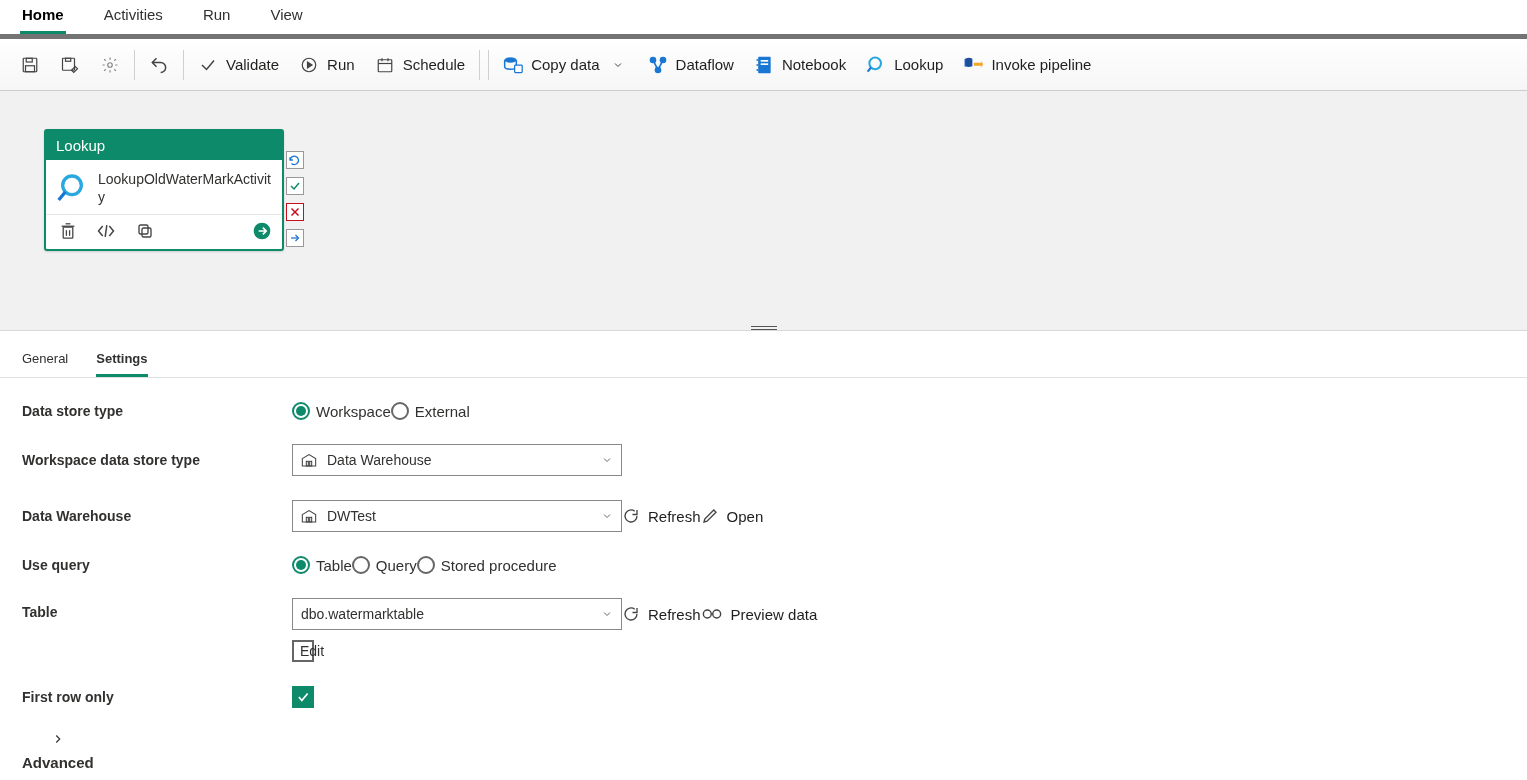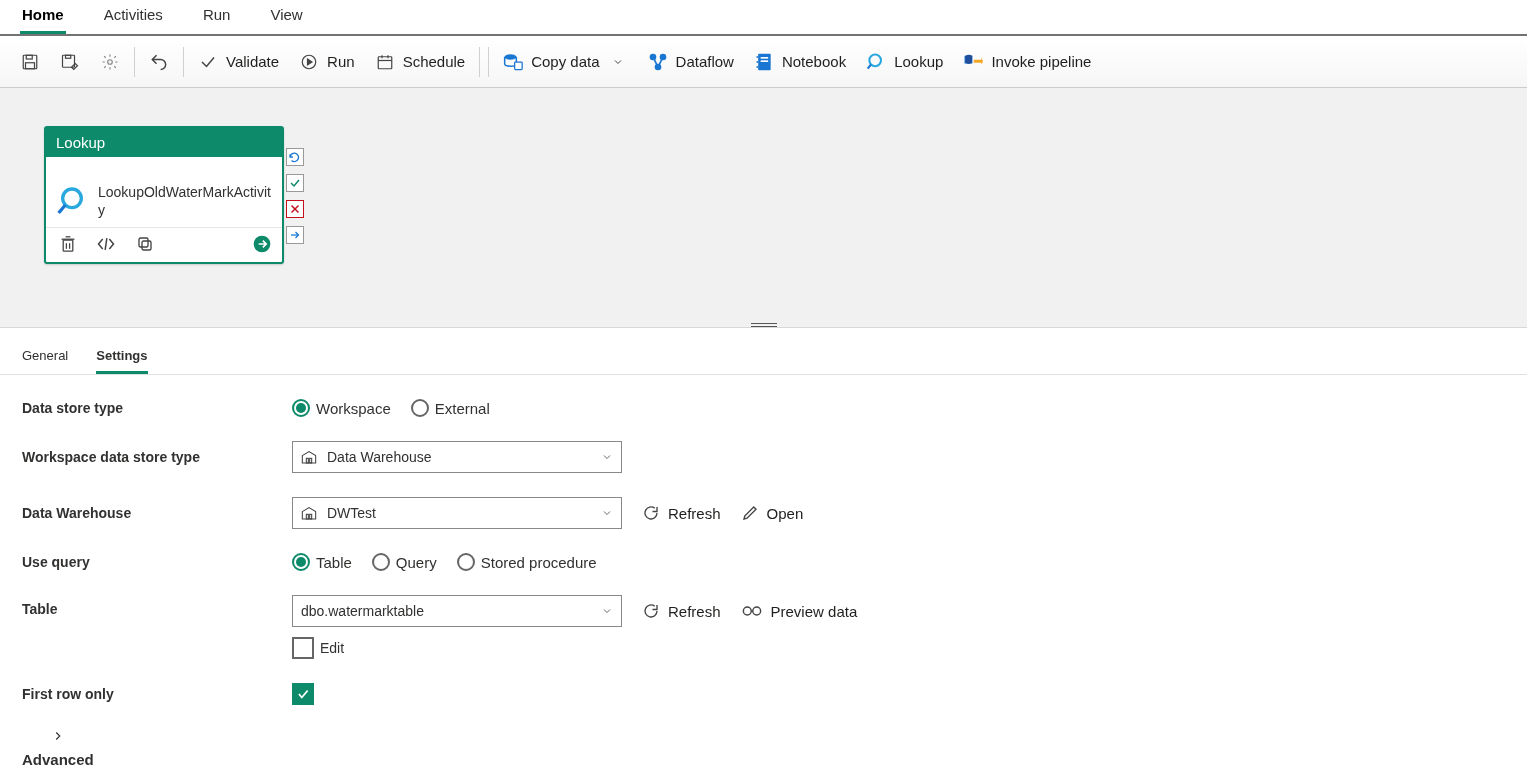--- a/index.html
+++ b/index.html
@@ -1,51 +1,51 @@
 <!DOCTYPE html>
 <html><head>
 <meta charset="utf-8">
 <style>
 * { box-sizing: border-box; margin: 0; padding: 0; }
 body { font-family: "Segoe UI", Arial, sans-serif; font-size: 14px; color: #323130; background: #fff; width: 1527px; }
 
 
-.top-tabs { display: flex; gap: 36px; padding: 6px 20px 0 20px; border-bottom: 2px solid #737373; }
+.top-tabs { display: flex; gap: 36px; padding: 6px 20px 0 20px; border-bottom: 5px solid #737373; }
 .top-tabs .tab { font-size: 15px; padding: 0 2px 8px 2px; cursor: pointer; color: #323130; }
 .top-tabs .tab.active { font-weight: 600; border-bottom: 3px solid #0d8a6a; color: #000; }
 
 
 .toolbar { display: flex; align-items: center; padding: 6px 10px; border-bottom: 1px solid #ccc; background: linear-gradient(#fff,#f6f6f6); height: 52px; }
 .toolbar .btn { display: inline-flex; align-items: center; gap: 8px; padding: 6px 10px; cursor: pointer; border-radius: 2px; font-size: 15px; color: #201f1e; }
 .toolbar .ic { width: 20px; height: 20px; display: inline-flex; align-items: center; justify-content: center; }
 .toolbar .sep { width: 1px; height: 30px; background: #d0d0d0; margin: 0 4px; }
 
 
 .canvas { position: relative; height: 240px; background: #f1f1f1; border-bottom: 1px solid #d8d8d8; }
 .activity { position: absolute; left: 44px; top: 38px; width: 240px; border: 2px solid #0d8a6a; border-radius: 3px; background: #fff; box-shadow: 0 1px 2px rgba(0,0,0,.15); }
 .activity .hdr { background: #0d8a6a; color: #fff; padding: 6px 10px; font-size: 15px; }
-.activity .body { display: flex; gap: 10px; padding: 8px 10px 6px 10px; align-items: center; min-height: 54px; margin-top: 16px; }
+.activity .body { display: flex; gap: 10px; padding: 8px 10px 6px 10px; align-items: center; min-height: 54px; }
 .activity .body .name { font-size: 14px; line-height: 18px; word-break: break-word; }
 .activity .ftr { display: flex; gap: 20px; align-items: center; padding: 6px 10px 8px 14px; border-top: 1px solid #e6e6e6; }
 .side-marks { position: absolute; left: 286px; top: 60px; display: flex; flex-direction: column; gap: 8px; }
 .side-marks .mk { width: 18px; height: 18px; border: 1px solid #999; display:flex; align-items:center; justify-content:center; font-size:13px; background:#fff; }
 
 
 .drag-handle { position:absolute; left:50%; transform:translateX(-50%); bottom:-1px; width:26px; height:5px; }
 .drag-handle::before { content:""; display:block; width:26px; height:1px; background:#555; box-shadow:0 3px 0 #555; }
 
 
 .panel-tabs { display:flex; gap:28px; padding: 20px 22px 0 22px; border-bottom:1px solid #e0e0e0; }
 .panel-tabs .ptab { font-size:13px; padding-bottom:8px; cursor:pointer; }
 .panel-tabs .ptab.active { font-weight:600; border-bottom:3px solid #0d8a6a; }
 
 
 .form { padding: 24px 22px; display:grid; grid-template-columns: 270px 1fr; row-gap: 24px; align-items:center; }
 .form .lbl { font-weight:600; font-size:14px; }
-.form .row-ctrls { display:flex; align-items:center; gap:20px; flex-wrap:wrap; }
+.form .row-ctrls { display:flex; align-items:center; flex-wrap:wrap; }
 .select { display:flex; align-items:center; gap:10px; width:330px; height:32px; border:1px solid #8a8886; padding:0 8px; font-size:14px; background:#fff; cursor:pointer; }
 .select .chev { margin-left:auto; }
 .radio { display:inline-flex; align-items:center; gap:6px; cursor:pointer; font-size:15px; }
 .radio .dot { width:18px; height:18px; border:2px solid #666; border-radius:50%; display:inline-flex; align-items:center; justify-content:center; }
 .radio.sel .dot { border-color:#0d8a6a; }
 .radio.sel .dot::after { content:""; width:10px; height:10px; background:#0d8a6a; border-radius:50%; }
 .linkbtn { display:inline-flex; align-items:center; gap:8px; cursor:pointer; font-size:15px; color:#201f1e;text-align:right; }
 .checkbox { width:22px; height:22px; border:2px solid #666; display:inline-flex; align-items:center; justify-content:center; font-size:16px; }
 .checkbox.checked { background:#0d8a6a; border-color:#0d8a6a; color:#fff; }
 .adv-row { grid-column: 1 / -1; }

